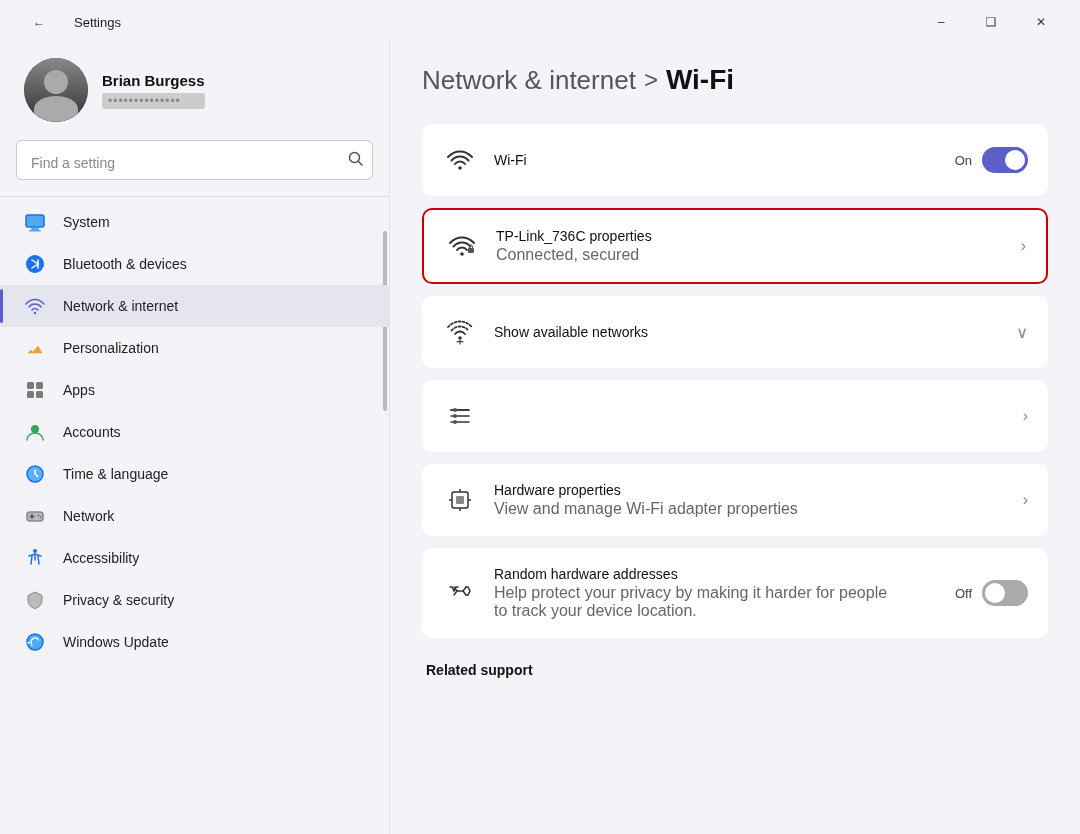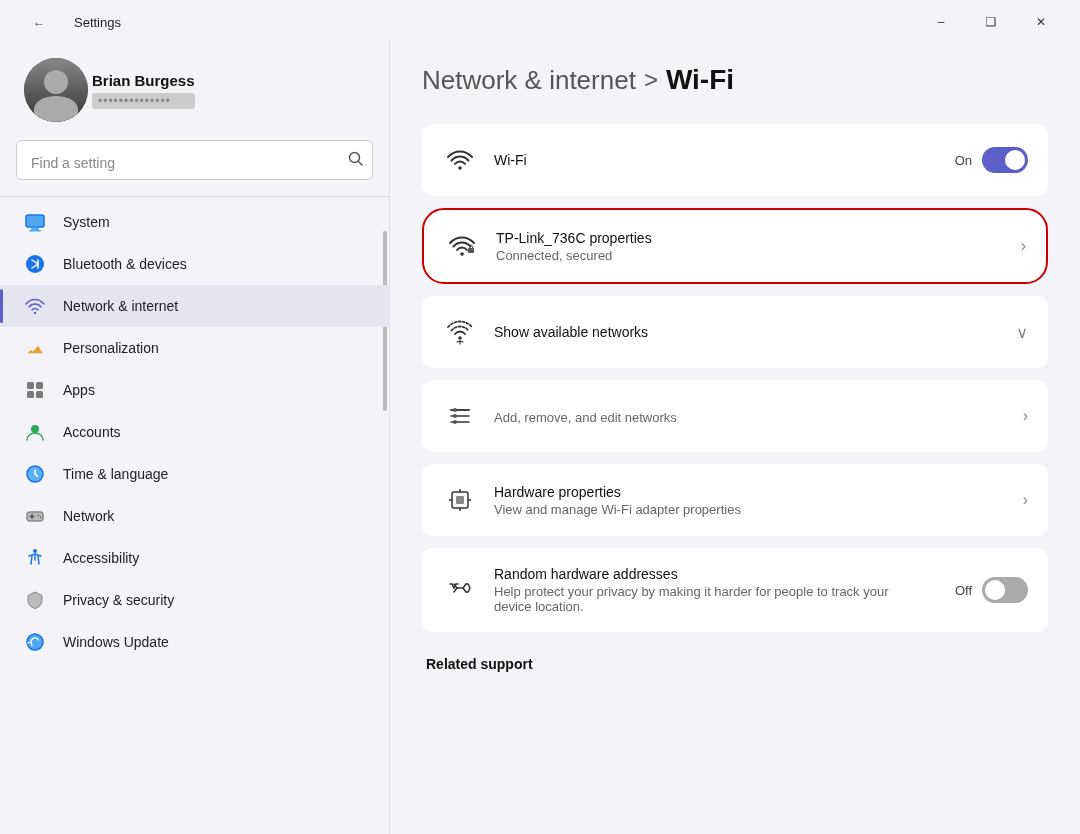--- a/index.html
+++ b/index.html
@@ -64,21 +64,21 @@
       display: flex;
       flex-direction: column;
       padding: 0 0 16px 0;
       overflow-y: auto;
       border-right: 1px solid #e0e0e8;
     }
 
     .user-profile {
       display: flex;
       align-items: center;
-      gap: 4px;
+      gap: 14px;
       padding: 18px 24px 18px 24px;
     }
     .avatar {
       width: 64px;
       height: 64px;
       border-radius: 50%;
       background: #555;
       overflow: hidden;
       flex-shrink: 0;
       display: flex;
@@ -279,21 +279,21 @@
 
     .setting-text {
       flex: 1;
     }
     .setting-title {
       font-size: 14px;
       font-weight: 500;
       color: #111;
     }
     .setting-subtitle {
-      font-size: 13px;
+      font-size: 16px;
       color: #666;
       margin-top: 2px;
     }
 
     .setting-control {
       display: flex;
       align-items: center;
       gap: 10px;
       flex-shrink: 0;
       margin-left: 42px;
@@ -532,21 +532,21 @@
         </div>
         <div class="setting-control">
           <span class="setting-control-label">On</span>
           <div class="toggle on">
             <div class="toggle-knob"></div>
           </div>
         </div>
       </div>
     </div>
 
-    <div class="settings-card" style="border: 2px solid #cc0000; border-radius: 22px;">
+    <div class="settings-card" style="border: 2px solid #cc0000; border-radius: 10px;">
       <div class="setting-row" style="border-bottom: none;">
         <div class="setting-icon">
           <svg width="28" height="24" viewBox="0 0 28 24" fill="none">
             <path d="M2 9c3.3-3.5 7.5-5.5 12-5.5s8.7 2 12 5.5" stroke="#333" stroke-width="2" stroke-linecap="round" fill="none"></path>
             <path d="M5.5 12.5c2.2-2.5 5-4 8.5-4s6.3 1.5 8.5 4" stroke="#333" stroke-width="2" stroke-linecap="round" fill="none"></path>
             <path d="M9 16c1.2-1.5 3-2.5 5-2.5s3.8 1 5 2.5" stroke="#333" stroke-width="2" stroke-linecap="round" fill="none"></path>
             <circle cx="14" cy="20" r="1.8" fill="#333"></circle>
 
             <rect x="20" y="14" width="6" height="5" rx="1" fill="#555"></rect>
             <path d="M21.5 14v-1.5a1.5 1.5 0 0 1 3 0V14" stroke="#555" stroke-width="1"></path>
@@ -589,21 +589,20 @@
             <line x1="3" y1="6" x2="21" y2="6" stroke="#333" stroke-width="1.5" stroke-linecap="round"></line>
             <line x1="3" y1="6" x2="21" y2="6" stroke="#333" stroke-width="1.5" stroke-linecap="round"></line>
             <line x1="3" y1="12" x2="21" y2="12" stroke="#333" stroke-width="1.5" stroke-linecap="round"></line>
             <line x1="3" y1="18" x2="21" y2="18" stroke="#333" stroke-width="1.5" stroke-linecap="round"></line>
             <circle cx="7" cy="6" r="2" fill="#555"></circle>
             <circle cx="7" cy="12" r="2" fill="#555"></circle>
             <circle cx="7" cy="18" r="2" fill="#555"></circle>
           </svg>
         </div>
         <div class="setting-text">
-          <div class="setting-subtitle">Add, remove, and edit networks</div>
         </div>
         <div class="setting-control">
           <span class="chevron-right">›</span>
         </div>
       </div>
     </div>
 
     <div class="settings-card">
       <div class="setting-row" style="border-bottom: none;">
         <div class="setting-icon">

